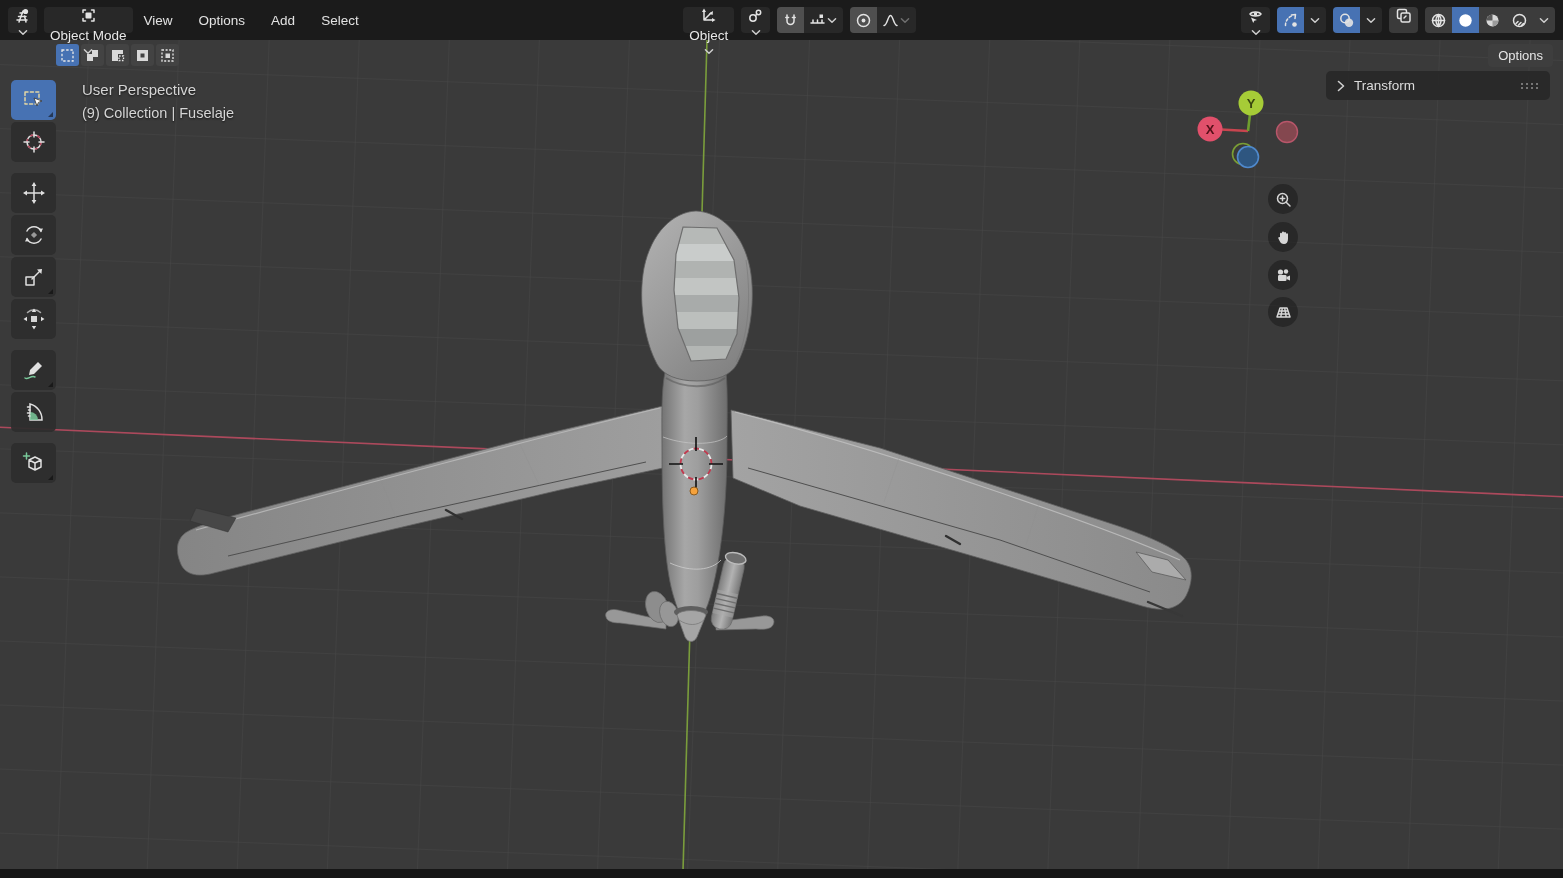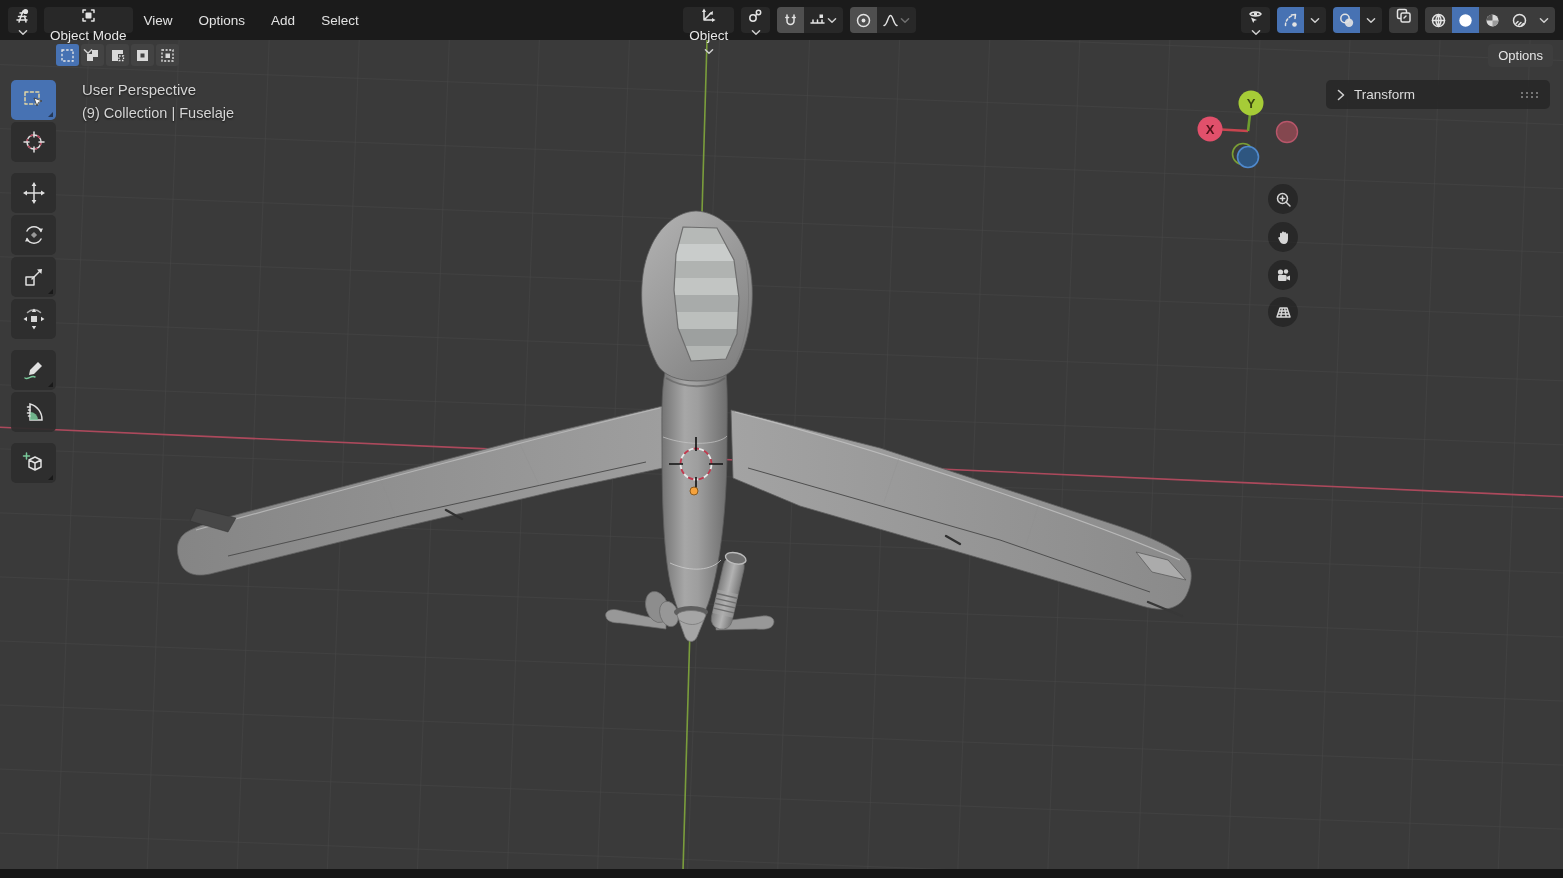--- a/index.html
+++ b/index.html
@@ -67,21 +67,21 @@
 
   
   #gizmo { position:absolute; left:1190px; top:84px; width:120px; height:95px; z-index:6; }
   .navcol { position:absolute; left:1268px; z-index:6; width:30px; height:30px; border-radius:50%;
             background:rgba(26,26,26,.55); display:flex; align-items:center; justify-content:center; cursor:pointer; }
   .navcol svg { width:17px; height:17px; }
   .navcol .s { fill:none; stroke:#d6d6d6; stroke-width:1.5; stroke-linecap:round; stroke-linejoin:round; }
   .navcol .f { fill:#d6d6d6; stroke:none; }
 
   
-  #npanel { position:absolute; left:1326px; top:80px; width:224px; height:29px; z-index:6;
+  #npanel { position:absolute; left:1326px; top:71px; width:224px; height:29px; z-index:6;
             background:rgba(40,40,40,.94); border-radius:5px; display:flex; align-items:center;
             padding:0 10px; cursor:pointer; }
   #npanel .title { font-size:13.5px; color:#dcdcdc; margin-left:8px; flex:1; }
 
   
   #statusbar { position:absolute; left:0; bottom:0; width:100%; height:9px; background:#161616; z-index:20; }
 </style>
 </head>
 <body>
 

